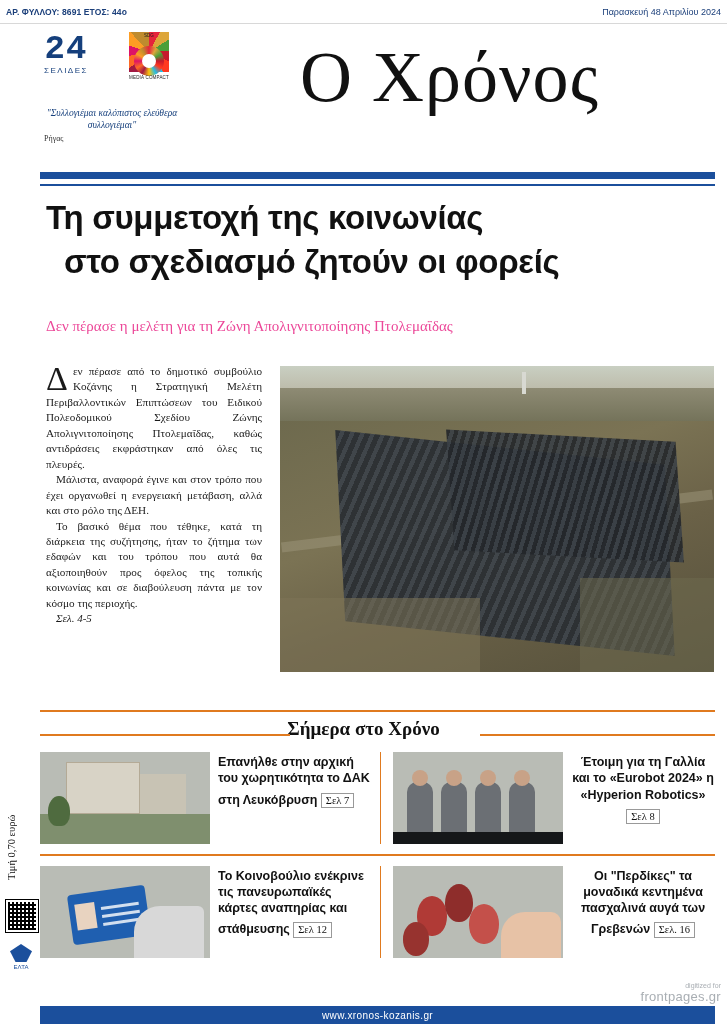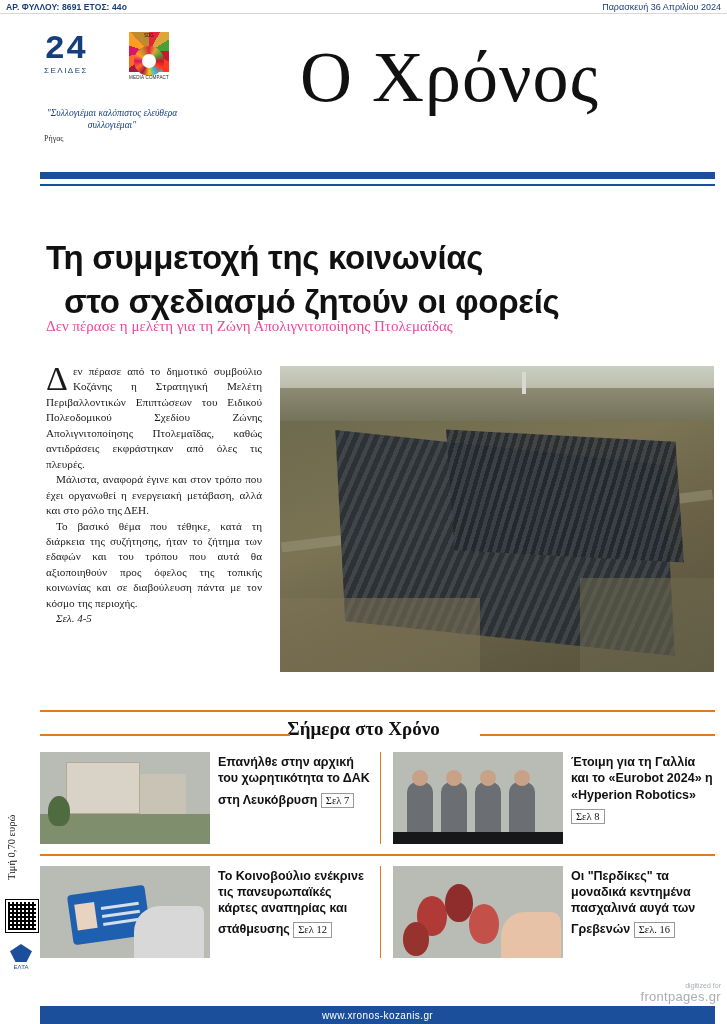--- a/index.html
+++ b/index.html
@@ -11,21 +11,21 @@
     font-family: "Liberation Serif", serif;
     color: #111;
     overflow: hidden;
     position: relative;
   }
 
   
   .topbar {
     position: absolute;
     top: 0; left: 0; right: 0;
-    height: 14px;
+    height: 24px;
     display: flex;
     align-items: center;
     justify-content: space-between;
     padding: 0 6px;
     font-size: 8.5px;
     font-family: "Liberation Sans", sans-serif;
     color: #1b3f7a;
     border-bottom: 1px solid #d8d8d8;
   }
   .topbar .left { font-weight: bold; letter-spacing: .1px; }
@@ -163,21 +163,20 @@
   .headline {
     position: absolute;
     left: 46px; right: 20px;
     top: 196px;
     font-family: "Liberation Sans", sans-serif;
     font-weight: bold;
     font-size: 33px;
     line-height: 1.32;
     color: #111;
     letter-spacing: -.3px;
-    margin-top: 40px;
   }
   .headline .l2 { display: block; padding-left: 18px; }
 
   .subhead {
     position: absolute;
     left: 46px; right: 30px;
     top: 318px;
     font-family: "Liberation Serif", serif;
     font-size: 15px;
     color: #ec4899;
@@ -292,21 +291,21 @@
   }
 
   .cards { position: absolute; left: 40px; right: 12px; top: 752px; }
   .card-row { display: flex; gap: 0; }
   .card {
     display: flex;
     gap: 8px;
     align-items: flex-start;
   }
   .card.left { width: 340px; padding-right: 10px; }
-  .card.right { width: 335px; padding-left: 12px; border-left: 1.5px solid #e07a1f; }
+  .card.right { width: 335px; padding-left: 12px; border-left: 1.5px solid #e07a1f; text-align: center; }
   .card .thumb {
     width: 170px; height: 92px;
     flex: 0 0 170px;
     overflow: hidden;
     position: relative;
     background: #b9bcb5;
   }
   .card .ctext {
     font-family: "Liberation Sans", sans-serif;
     font-weight: bold;
@@ -414,21 +413,21 @@
     opacity: .85;
   }
   .wm .small { font-size: 7px; display: block; }
   .wm .big { font-size: 13px; display: block; letter-spacing: .3px; }
 </style>
 </head>
 <body>
 
 <div class="topbar">
   <span class="left">ΑΡ. ΦΥΛΛΟΥ: 8691 ΕΤΟΣ: 44ο</span>
-  <span class="right">Παρασκευή 36 Απριλίου 2024</span>
+  <span class="right">Παρασκευή 48 Απριλίου 2024</span>
 </div>
 
 <div class="masthead">
 
   <div class="logo24">
     <div class="num">24</div>
     <div class="sel">ΣΕΛΙΔΕΣ</div>
   </div>
 
   <div class="sdg">

